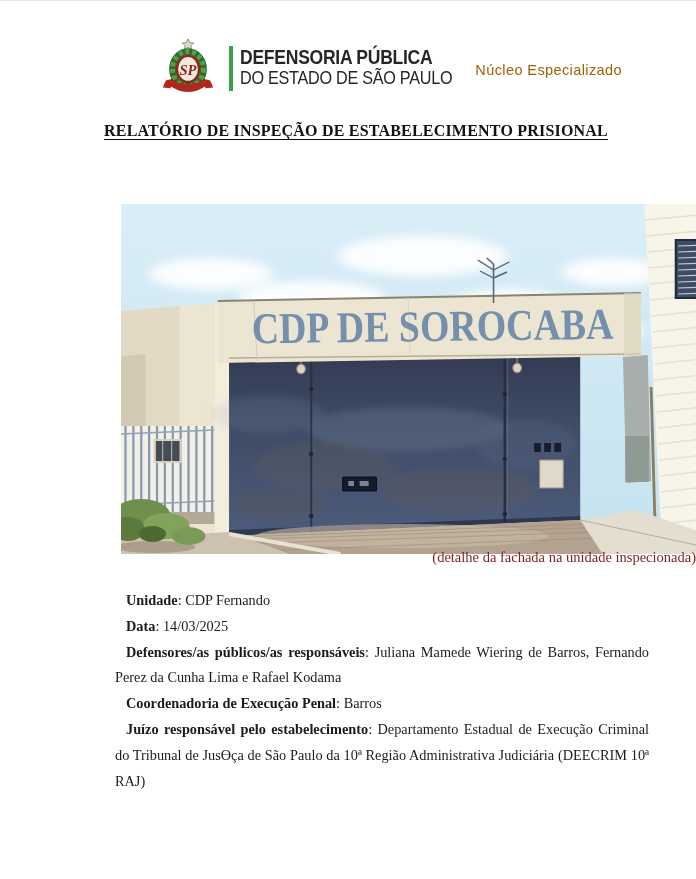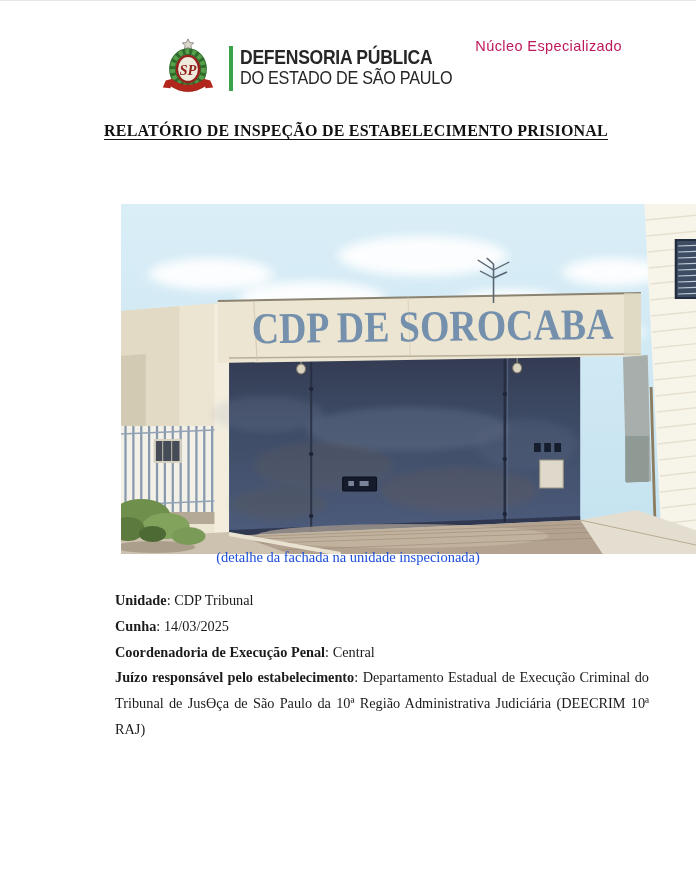--- a/index.html
+++ b/index.html
@@ -12,42 +12,42 @@
   
   .hdr { position:absolute; top:36px; left:117px; right:74px;
          display:flex; justify-content:flex-end; align-items:flex-start; }
   .logo-group { display:flex; align-items:center; }
   .coat { width:70px; height:62px; display:block; }
   .green-bar { width:4px; height:45px; background:#3aa24a; margin:0 7px 0 6px; }
   .org { font-family:"Liberation Sans", sans-serif; color:#262626;
          transform:scaleX(.9); transform-origin:left center; line-height:1.1; }
   .org1 { font-size:19.5px; font-weight:bold; letter-spacing:-0.3px; white-space:nowrap; }
   .org2 { font-size:18px; font-weight:normal; letter-spacing:-0.3px; white-space:nowrap; }
-  .unit { font-family:"Liberation Sans", sans-serif; font-size:14.5px; color:#be185d;
-          text-align:center; line-height:1.3; margin-top:0; letter-spacing:.4px; white-space:nowrap; }
+  .unit { font-family:"Liberation Sans", sans-serif; font-size:14.5px; color:#a16207;
+          text-align:center; line-height:1.3; margin-top:24px; letter-spacing:.4px; white-space:nowrap; }
 
   
   .title { position:absolute; top:113px; left:0; width:100%; margin:8px;
            text-align:center; font-size:16px; font-weight:bold; color:#111;
            letter-spacing:.2px; }
   .title span { text-decoration:underline; text-underline-offset:3px; }
 
   
   .photo { position:absolute; top:190px; left:108px; width:610px; height:350px; margin:13px; }
   .photo svg { width:100%; height:100%; display:block; }
 
   
   .caption { position:absolute; top:548px; left:0; width:100%; margin:0;
-             text-align:center; font-size:14.5px; color:#1d4ed8; }
+             text-align:right; font-size:14.5px; color:#7f1d1d; }
 
   
   .fields { position:absolute; top:587px; left:115px; width:534px;
             font-size:14.3px; line-height:25.8px; text-align:justify; }
   .field { margin:0; }
-  .field b { font-weight:bold; }
+  .field b { font-weight:bold;margin-left:11px; }
 </style>
 </head>
 <body>
 
 <div class="page">
 
   <header class="hdr">
     <div class="logo-group">
       <svg class="coat" viewBox="0 0 70 64">
         <polygon points="35,2 36.8,5.8 40.9,6.1 37.9,8.9 38.8,13 35,10.8 31.2,13 32.1,8.9 29.1,6.1 33.2,5.8" fill="#dcd9cf" stroke="#7a7668" stroke-width=".8"></polygon>
@@ -265,19 +265,20 @@
         <ellipse cx="6" cy="325" rx="15" ry="12" fill="#5c7a3e"></ellipse>
         <ellipse cx="60" cy="332" rx="15" ry="9" fill="#7a9a57"></ellipse>
         <ellipse cx="28" cy="330" rx="12" ry="8" fill="#4d6a34"></ellipse>
       </g>
     </svg>
   </figure>
 
   <p class="caption">(detalhe da fachada na unidade inspecionada)</p>
 
   <section class="fields">
-    <p class="field"><b>Unidade</b><span>: </span><span>CDP Tribunal</span></p>
-    <p class="field"><b>Cunha</b><span>: </span><span>14/03/2025</span></p>
-    <p class="field"><b>Coordenadoria de Execução Penal</b><span>: </span><span>Central</span></p>
+    <p class="field"><b>Unidade</b><span>: </span><span>CDP Fernando</span></p>
+    <p class="field"><b>Data</b><span>: </span><span>14/03/2025</span></p>
+    <p class="field"><b>Defensores/as públicos/as responsáveis</b><span>: </span><span>Juliana Mamede Wiering de Barros, Fernando Perez da Cunha Lima e Rafael Kodama</span></p>
+    <p class="field"><b>Coordenadoria de Execução Penal</b><span>: </span><span>Barros</span></p>
     <p class="field"><b>Juízo responsável pelo estabelecimento</b><span>: </span><span>Departamento Estadual de Execução Criminal do Tribunal de JusƟça de São Paulo da 10ª Região Administrativa Judiciária (DEECRIM 10ª RAJ)</span></p>
   </section>
 
 </div>
 
 </body></html>

